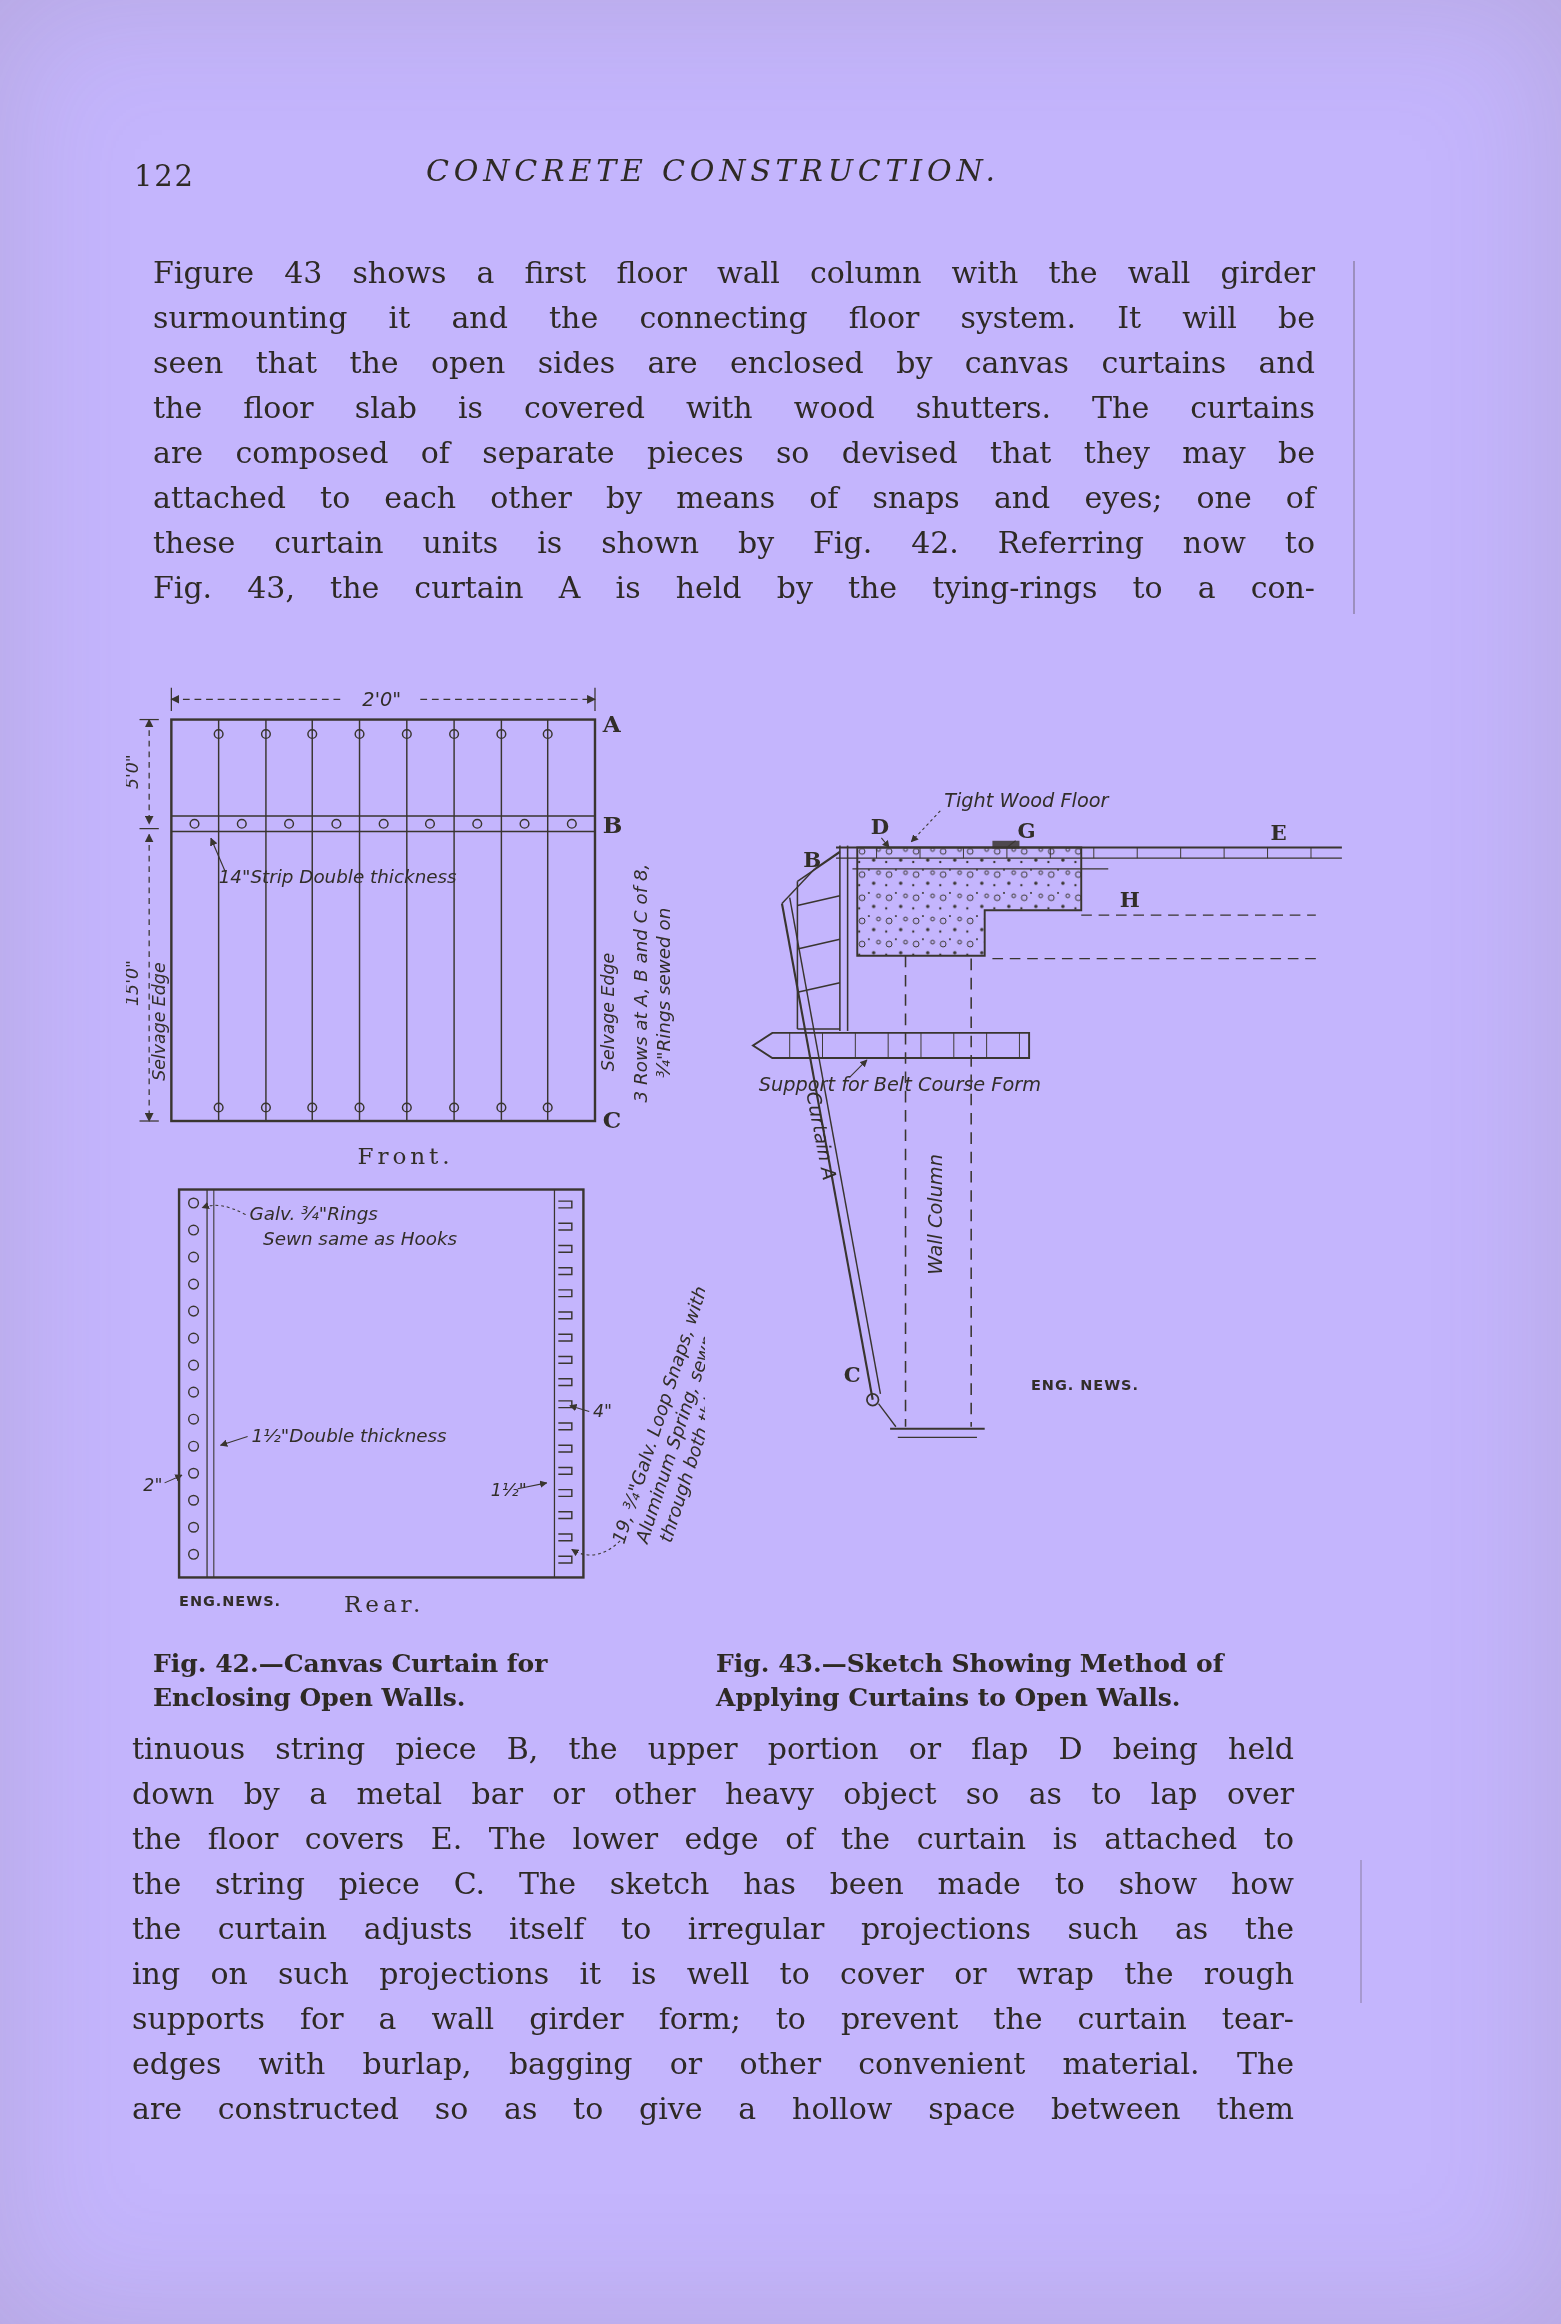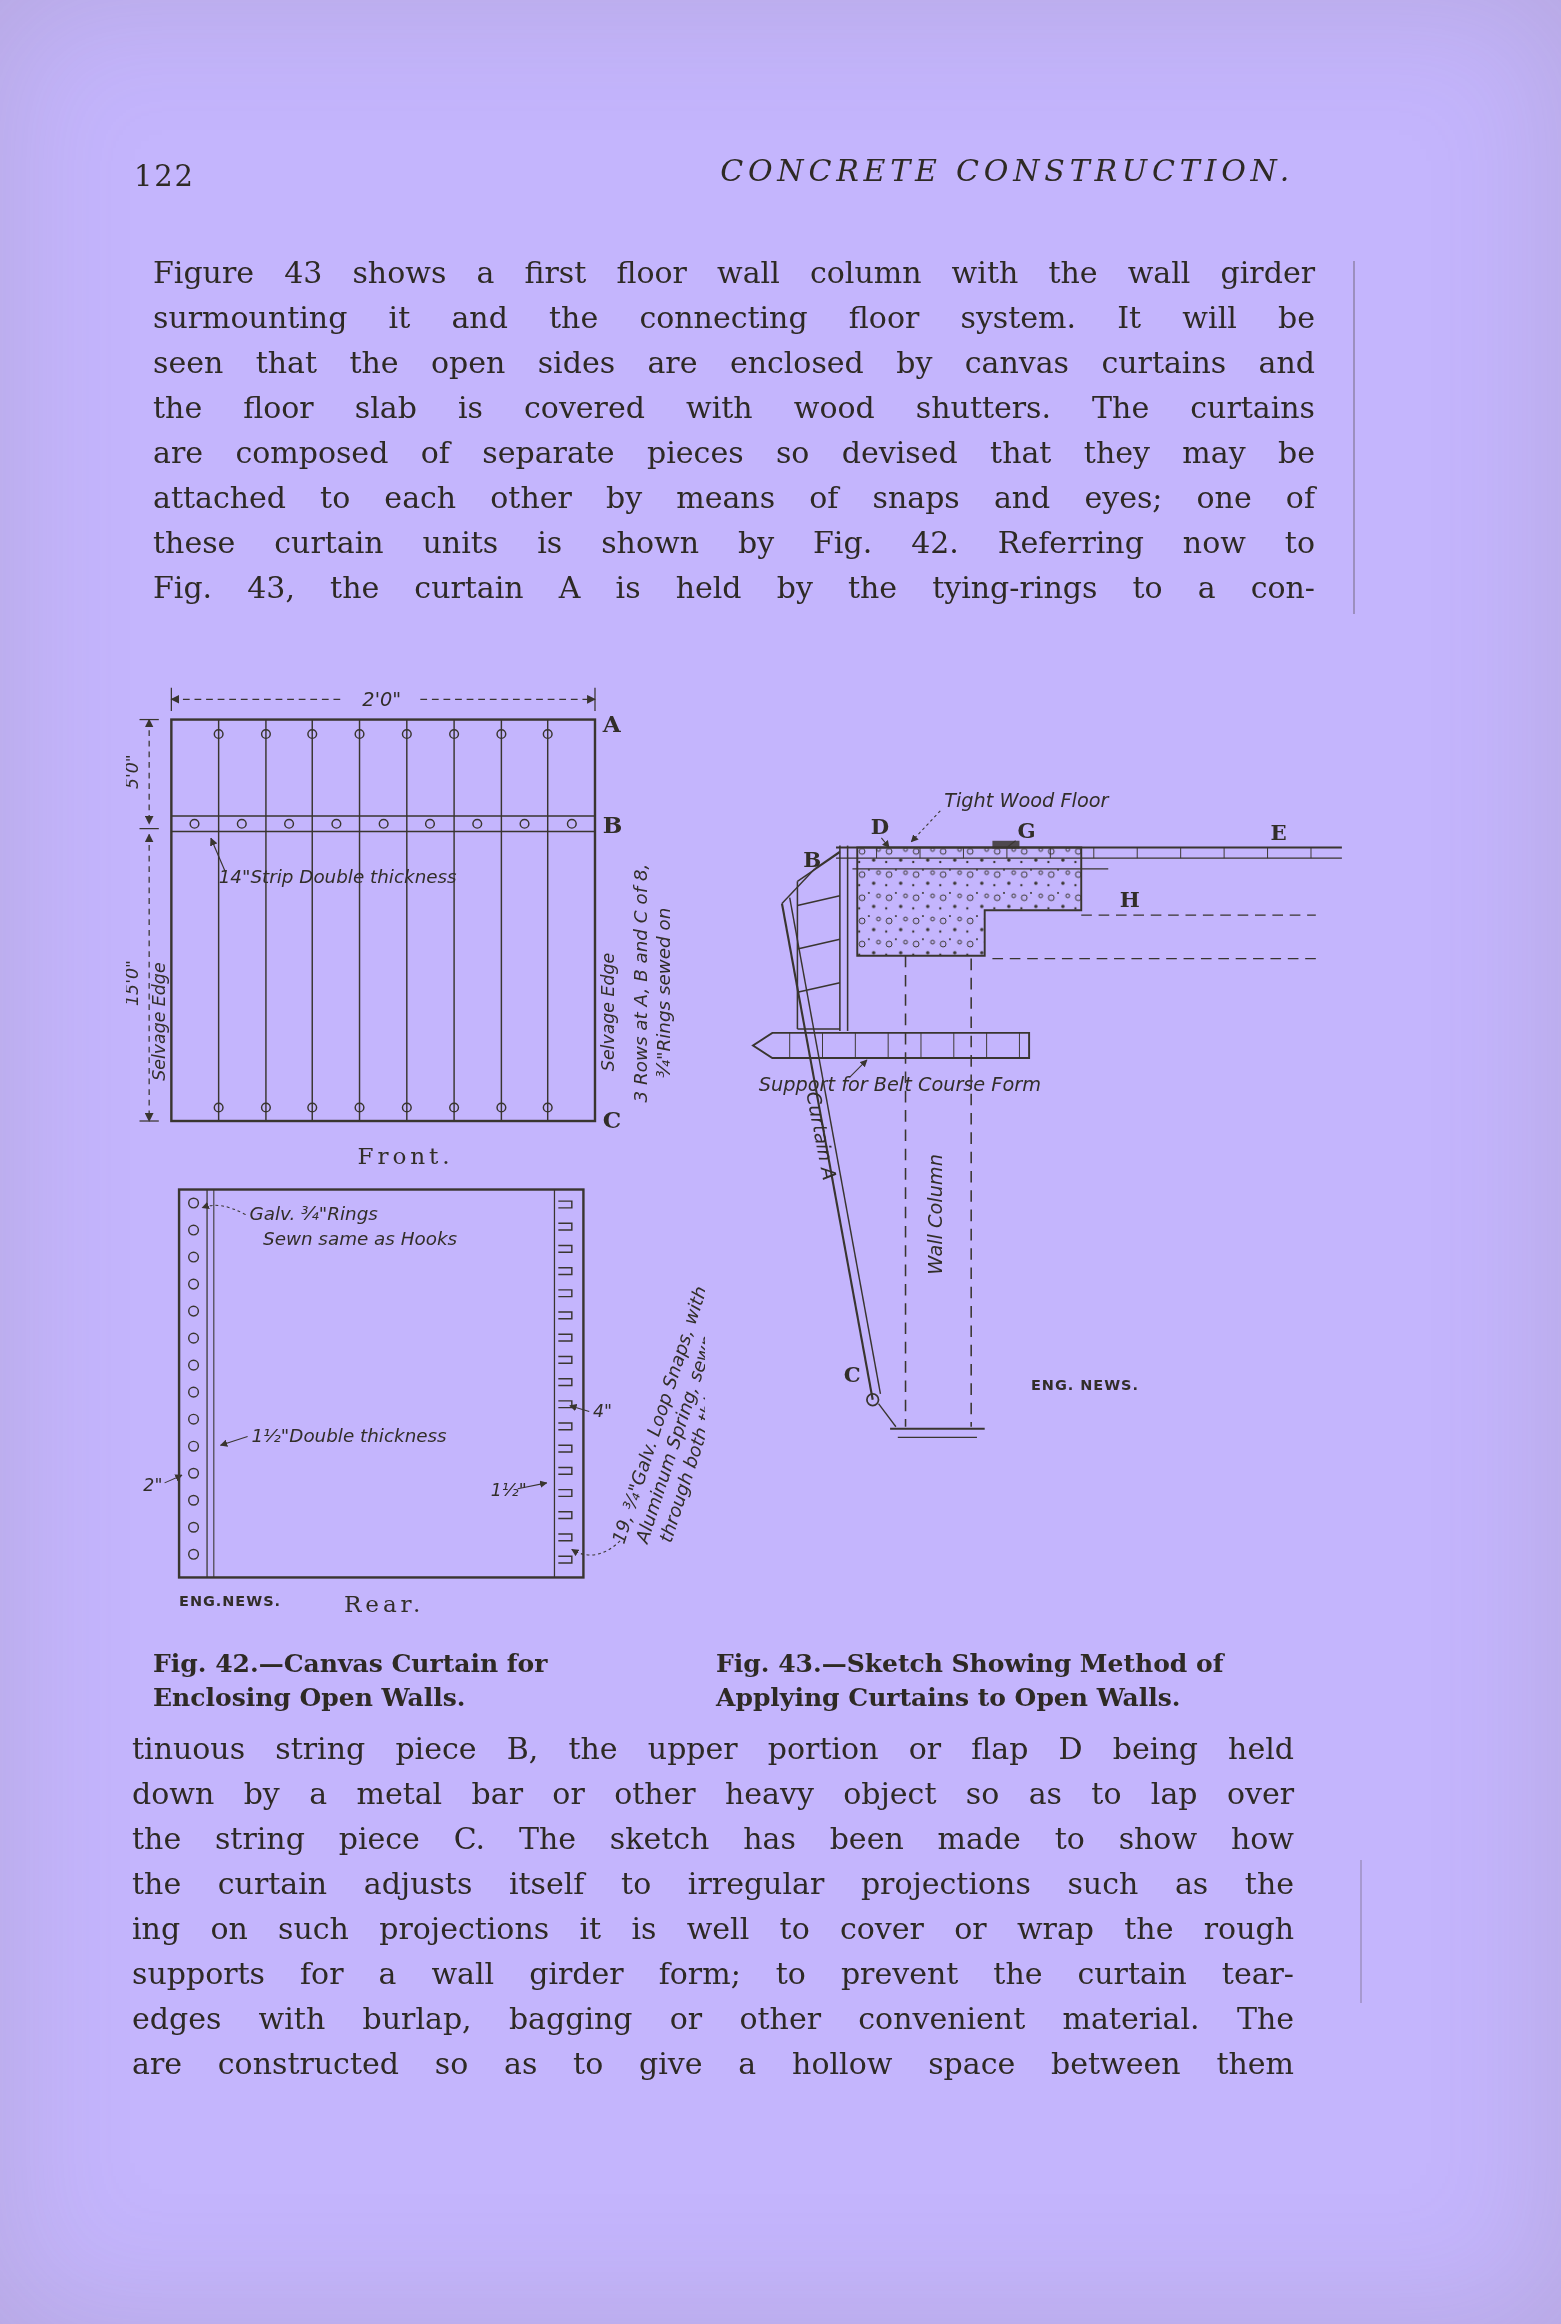--- a/index.html
+++ b/index.html
@@ -8,21 +8,21 @@
     position:relative;
     width:1561px; height:2324px;
     background:#c4b5fd;
     box-shadow: inset 0 0 135px rgba(115,105,90,0.18);
     font-family:"DejaVu Serif", serif;
     color:#2e2a25;
     overflow:hidden;
   }
   .running-head { position:absolute; top:153px; left:132px; width:1162px; height:42px; }
   .page-num { position:absolute; left:1.9px; top:5.8px; font-size:29px; letter-spacing:1.9px; }
-  .head-title { display:block; text-align:right; font-style:italic; font-size:30px; letter-spacing:4.8px; }
+  .head-title { display:block; text-align:center; font-style:italic; font-size:30px; letter-spacing:4.8px; }
 
   .para { position:absolute; left:132px; width:1162px; font-size:30px; line-height:45px; color:#2e2a25; }
   .para .tline { text-align:justify; text-align-last:justify; }
   .para1 { top:250px;margin-left:21px; }
   .para2 { top:1726px; }
 
   .caption { position:absolute; text-align:left; font-weight:bold; font-size:25px; line-height:34px; color:#2e2a25; }
   .caption-42 { left:153px; width:526px; top:1647px; }
   .caption-43 { left:716px; width:618px; top:1647px; }
 
@@ -282,20 +282,21 @@
   </div>
   <div class="caption caption-43">
     <div>Fig. 43.—Sketch Showing Method of</div>
     <div>Applying Curtains to Open Walls.</div>
   </div>
 
   <div class="para para2">
 
   <div class="tline">tinuous string piece B, the upper portion or flap D being held</div>
       <div class="tline">down by a metal bar or other heavy object so as to lap over</div>
+      <div class="tline">the floor covers E. The lower edge of the curtain is attached to</div>
       <div class="tline">the string piece C. The sketch has been made to show how</div>
       <div class="tline">the curtain adjusts itself to irregular projections such as the</div>
       <div class="tline">ing on such projections it is well to cover or wrap the rough</div>
       <div class="tline">supports for a wall girder form; to prevent the curtain tear-</div>
       <div class="tline">edges with burlap, bagging or other convenient material. The</div>
       <div class="tline">are constructed so as to give a hollow space between them</div>
     </div>
 
 </div>
 

